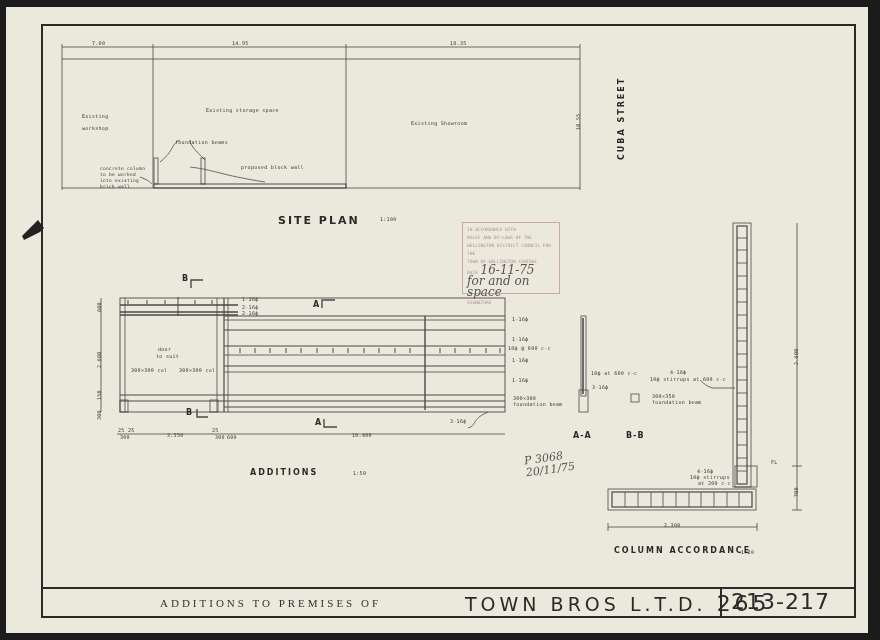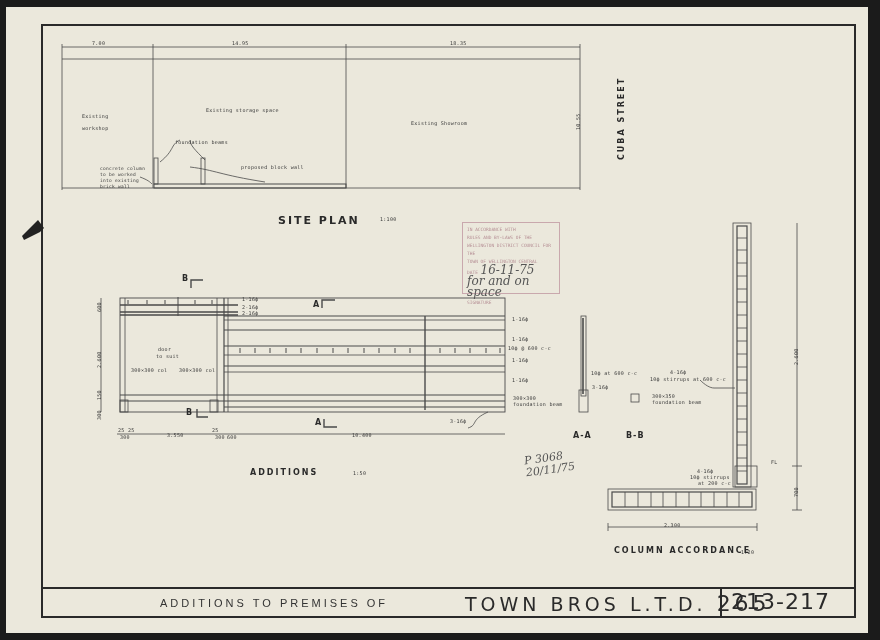--- a/index.html
+++ b/index.html
@@ -3,21 +3,21 @@
 <meta charset="utf-8">
 <style>
   html,body{margin:0;padding:0;}
   body{width:880px;height:640px;background:#1b1b1b;overflow:hidden;position:relative;font-family:"Liberation Sans",sans-serif;}
   .paper{position:absolute;left:6px;top:7px;width:862px;height:626px;background:#ebe8dc;}
   .frame{position:absolute;left:41px;top:24px;width:815px;height:594px;border:2px solid #2a2a2a;box-sizing:border-box;}
   .tb-line{position:absolute;left:41px;top:587px;width:815px;height:2px;background:#2a2a2a;}
   .tb-div{position:absolute;left:720px;top:589px;width:2px;height:29px;background:#2a2a2a;}
   .hand{position:absolute;color:#3a3a3a;font-family:"DejaVu Sans Mono",monospace;font-size:5px;letter-spacing:0.3px;white-space:nowrap;}
   .lbl{position:absolute;color:#2a2a2a;font-family:"DejaVu Sans",sans-serif;font-weight:bold;letter-spacing:2px;white-space:nowrap;}
-  .title-left{position:absolute;left:160px;top:597px;font-size:11px;letter-spacing:3px;color:#333;font-family:Liberation Sans, sans-serif;}
+  .title-left{position:absolute;left:160px;top:597px;font-size:11px;letter-spacing:3px;color:#333;font-family:Liberation Serif, serif;}
   .title-mid{position:absolute;left:465px;top:591px;font-size:19px;letter-spacing:4px;color:#2a2a2a;font-family:"DejaVu Sans",sans-serif;}
   .title-ref{position:absolute;left:731px;top:589px;font-size:22px;letter-spacing:1px;color:#2a2a2a;font-family:"DejaVu Sans",sans-serif;}
   svg.drw{position:absolute;left:0;top:0;}
   .stamp{position:absolute;left:462px;top:222px;width:98px;height:72px;border:1px solid #c9a8ad;color:#b58e94;font-family:"DejaVu Sans Mono",monospace;font-size:4.5px;line-height:8px;padding:3px 4px;box-sizing:border-box;}
   .stamp .sig{color:#555;font-family:"DejaVu Serif",serif;font-style:italic;font-size:12px;}
   .pencil{position:absolute;left:525px;top:452px;color:#555;font-family:"DejaVu Serif",serif;font-style:italic;font-size:11px;line-height:12px;transform:rotate(-8deg);}
   .vert{position:absolute;transform:rotate(-90deg);transform-origin:left top;}
 </style>
 </head>
 <body>

